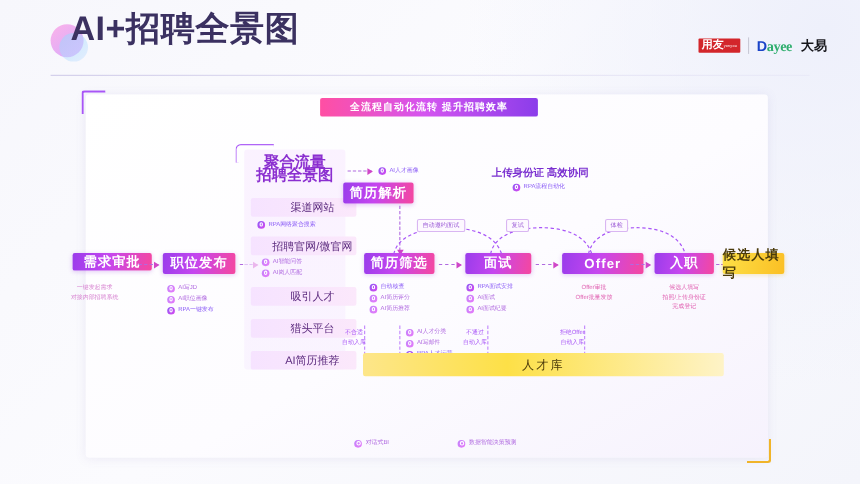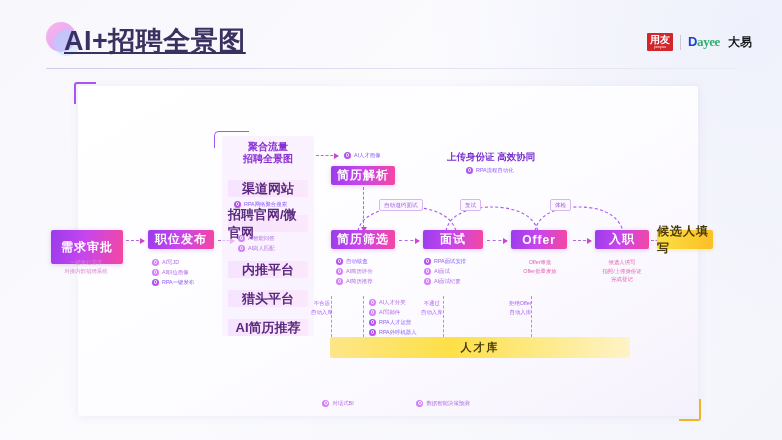--- a/index.html
+++ b/index.html
@@ -13,26 +13,26 @@
       radial-gradient(circle at 96% 6%, #eef0fb 0%, rgba(238,240,251,0) 38%),
       linear-gradient(135deg,#f7f7fc 0%,#fbfbfe 45%,#f4f5fb 100%);
   }
   
   .hdr{position:absolute;left:0;top:0;width:782px;height:74px;}
   .hdr-deco{position:absolute;left:46px;top:22px;width:34px;height:34px;}
   .hdr-deco .c1{position:absolute;left:0;top:0;width:30px;height:30px;border-radius:50%;
      background:linear-gradient(140deg,#ff7ad9,#b86bff);opacity:.55;}
   .hdr-deco .c2{position:absolute;left:8px;top:8px;width:26px;height:26px;border-radius:50%;
      background:linear-gradient(140deg,#8fd8ff,#cfe2ff);opacity:.5;}
-  .hdr-title{position:absolute;left:64px;top:23px;font-size:27px;font-weight:bold;
-     letter-spacing:.5px;color:#3b3161;white-space:nowrap;text-decoration:underline;}
+  .hdr-title{position:absolute;left:64px;top:5px;font-size:31px;font-weight:bold;
+     letter-spacing:.5px;color:#3b3161;white-space:nowrap;}
   .hdr-rule{position:absolute;left:46px;top:68px;width:690px;height:1px;
      background:linear-gradient(90deg,rgba(160,150,210,.45),rgba(160,150,210,.08));}
   .brand{position:absolute;right:30px;top:33px;display:flex;align-items:center;gap:7px;}
-  .brand-yy{display:flex;flex-direction:column;align-items:center;background:#d3262b;
+  .brand-yy{display:flex;flex-direction:row;align-items:center;background:#d3262b;
      color:#fff;font-size:10px;font-weight:bold;line-height:10px;padding:2px 3px 1px;border-radius:1px;}
   .brand-yy .sub{font-size:3.4px;line-height:5px;font-weight:normal;letter-spacing:.2px;}
   .brand-div{width:1px;height:15px;background:#c9c9d6;}
   .brand-dy{font-size:13px;font-weight:bold;color:#1a44c8;letter-spacing:-.4px;}
   .brand-dy .g{color:#2fae6e;font-family:Liberation Serif, serif;}
   .brand-cn{font-size:12px;font-weight:bold;color:#17171c;margin-left:1px;}
 
   
   .card{position:absolute;left:78px;top:86px;width:620px;height:330px;
      background:linear-gradient(150deg,#ffffff 0%,#fdfcff 55%,#f6f2fd 100%);
@@ -68,24 +68,24 @@
      border:1px solid #fff;border-radius:50%;box-sizing:border-box;}
   .tag.rpa .ic{background:linear-gradient(135deg,#8b5cf6,#d946ef);}
   .tag.rpa{color:#8b5cf6;}
   .plaintag{font-size:5.4px;color:#c07fe0;line-height:8.5px;white-space:nowrap;}
 
   
   .panel{position:absolute;left:222px;top:136px;width:92px;height:200px;
      background:linear-gradient(180deg,rgba(250,240,255,.85),rgba(246,236,255,.5));
      border-radius:3px;}
   .panel-hd{position:absolute;left:228px;top:141px;width:80px;text-align:center;
-     font-size:10px;font-weight:bold;color:#8b2fd0;line-height:12px;}
+     font-size:14px;font-weight:bold;color:#8b2fd0;line-height:12px;}
   .chan{position:absolute;left:228px;width:80px;height:17px;display:flex;align-items:center;
-     justify-content:center;font-size:13px;font-weight:bold;color:#5b2a7e;border-radius:2px;
-     background:linear-gradient(90deg,#f6e3ff,#fbe8fb);}
+     justify-content:center;font-size:10px;font-weight:normal;color:#5b2a7e;border-radius:2px;
+     background:linear-gradient(90deg,#f6e3ff,#fbe8fb);padding-left:16px;}
   .panel-hook{position:absolute;left:214px;top:131px;width:34px;height:16px;
      border-left:1.5px solid #a855f7;border-top:1.5px solid #a855f7;border-radius:5px 0 0 0;}
 
   
   .sect-title{position:absolute;font-size:9.5px;font-weight:bold;color:#7a2fd0;white-space:nowrap;}
 
   
   .arrow{position:absolute;height:1px;border-top:1.4px dashed #b06ae0;}
   .arrow::after{content:"";position:absolute;right:-1px;top:-3.2px;
      border-left:5px solid #d046c8;border-top:3.2px solid transparent;border-bottom:3.2px solid transparent;}
@@ -94,22 +94,22 @@
      border-top:5px solid #d046c8;border-left:3.2px solid transparent;border-right:3.2px solid transparent;}
 
   
   .loop{position:absolute;}
   .loop svg{display:block;overflow:visible;}
   .loop-lab{position:absolute;font-size:5.6px;color:#9b5bd6;background:#fdf8ff;
      border:.8px solid #d9b6f2;border-radius:2px;padding:1.5px 4px;white-space:nowrap;
      line-height:7px;}
 
   
-  .pool{position:absolute;left:330px;top:337px;width:300px;height:21px;display:flex;
-     align-items:center;justify-content:center;font-size:11px;font-weight:bold;color:#4a3a0a;
+  .pool{position:absolute;left:330px;top:321px;width:328px;height:21px;display:flex;
+     align-items:center;justify-content:center;font-size:11px;font-weight:normal;color:#4a3a0a;
      letter-spacing:2px;border-radius:2px;
      background:linear-gradient(90deg,#fde68a 0%,#fde047 40%,#fef3c7 100%);}
   .pool-drop{position:absolute;width:0;border-left:1.3px dashed #c084fc;}
 
   .recycle{position:absolute;display:flex;flex-direction:column;align-items:center;gap:1px;}
   .rec-txt{font-size:5.4px;color:#a855f7;line-height:7.5px;white-space:nowrap;}
 
   .sub-left{position:absolute;font-size:5.4px;color:#d782d0;line-height:8.5px;
      text-align:center;white-space:nowrap;}
 </style>
@@ -135,22 +135,23 @@
         <span>D</span><span class="g">ayee</span>
       </div>
       <div class="brand-cn">大易</div>
     </div>
   </div>
 
   <div class="card"></div>
   <div class="corner tl"></div>
   <div class="corner br"></div>
 
-
-  <div class="node" style="left:51px;top:230px;width:72px;height:34px;">需求审批</div>
+  <div class="banner" id="banner-top">全流程自动化流转 提升招聘效率</div>
+
+  <div class="node" style="left:66px;top:230px;width:72px;height:16px;">需求审批</div>
   <div class="sub-left" style="left:50px;top:258px;width:72px;">
     <div>一键发起需求</div>
     <div>对接内部招聘系统</div>
   </div>
 
   <div class="arrow" style="left:126px;top:240px;width:18px;"></div>
 
   <div class="node" style="left:148px;top:230px;width:66px;height:19px;">职位发布</div>
   <div class="tags" style="left:152px;top:258px;">
     <div class="tag">
@@ -189,50 +190,50 @@
     <div class="tag">
         <span class="ic"></span>
         <span>AI智能问答</span>
       </div>
     <div class="tag">
         <span class="ic"></span>
         <span>AI岗人匹配</span>
       </div>
   </div>
 
-  <div class="chan" style="top:261px;">内推平台</div>
+  <div class="chan" style="top:261px;">吸引人才</div>
   <div class="chan" style="top:290px;">猎头平台</div>
   <div class="chan" style="top:319px;">AI简历推荐</div>
 
   <div class="arrow" style="left:316px;top:155px;width:22px;"></div>
   <div class="tags" style="left:344px;top:151px;">
     <div class="tag rpa">
         <span class="ic"></span>
         <span>AI人才画像</span>
       </div>
   </div>
 
-  <div class="node" style="left:331px;top:166px;width:64px;height:19px;">简历解析</div>
+  <div class="node" style="left:312px;top:166px;width:64px;height:19px;">简历解析</div>
   <div class="vline down" style="left:363px;top:187px;height:41px;"></div>
 
   <div class="sect-title" style="left:447px;top:151px;">上传身份证 高效协同</div>
   <div class="tags" style="left:466px;top:166px;">
     <div class="tag rpa">
         <span class="ic"></span>
         <span>RPA流程自动化</span>
       </div>
   </div>
 
   <div class="node" style="left:331px;top:230px;width:64px;height:19px;">简历筛选</div>
   <div class="arrow" style="left:399px;top:240px;width:20px;"></div>
 
   <div class="node" style="left:423px;top:230px;width:60px;height:19px;">面试</div>
   <div class="arrow" style="left:487px;top:240px;width:20px;"></div>
 
-  <div class="node" style="left:511px;top:230px;width:56px;height:19px;text-align:right;">Offer</div>
+  <div class="node" style="left:511px;top:230px;width:74px;height:19px;text-align:right;">Offer</div>
   <div class="arrow" style="left:573px;top:240px;width:18px;"></div>
 
   <div class="node" style="left:595px;top:230px;width:54px;height:19px;">入职</div>
   <div class="arrow" style="left:651px;top:240px;width:12px;"></div>
 
   <div class="node yellow" style="left:657px;top:230px;width:56px;height:19px;">候选人填写</div>
 
   <div class="loop" style="left:352px;top:205px;">
     <svg width="110" height="28">
       <path d="M6,26 C10,6 40,2 55,2 C72,2 98,6 104,26" fill="none" stroke="#a855f7" stroke-width="1.1" stroke-dasharray="3,2.4"></path>

